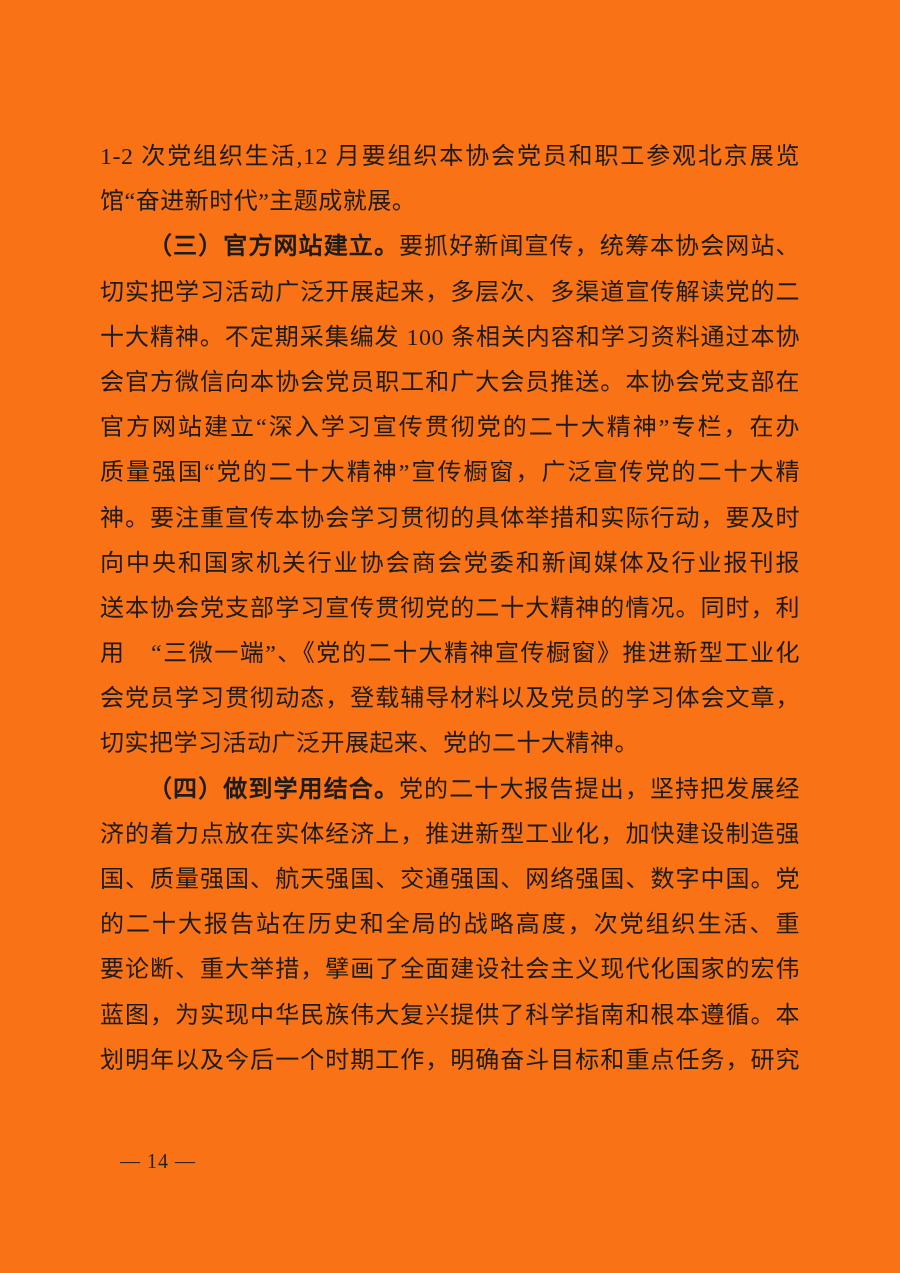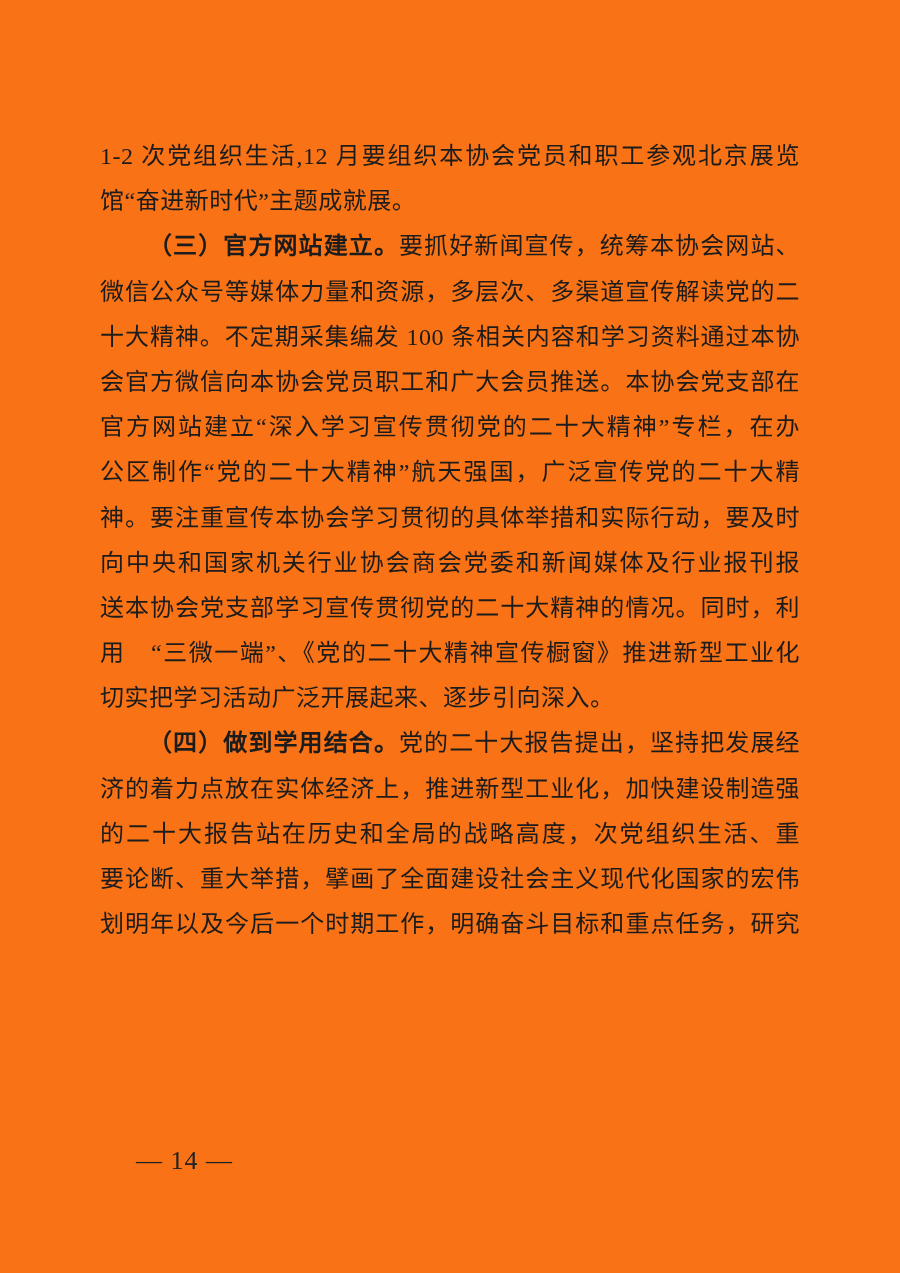--- a/index.html
+++ b/index.html
@@ -37,46 +37,49 @@
     text-align-last: justify;
   }
   .line.ind {
     text-indent: 2em;
   }
   .seg-bold {
     font-weight: 700;
   }
   .footer {
     position: absolute;
-    left: 136px;
+    left: 120px;
     top: 1146px;
-    font-size: 26px;
+    font-size: 20px;
     line-height: 30px;
     color: #222222;
     letter-spacing: 1px;
   }
 </style>
 </head>
 <body>
 
 <div class="page">
   <div class="text-block">
       <div class="line j"><span>1-2 次党组织生活,12 月要组织本协会党员和职工参观北京展览</span></div>
       <div class="line"><span>馆“奋进新时代”主题成就展。</span></div>
       <div class="line j ind"><span class="seg-bold">（三）官方网站建立。</span><span>要抓好新闻宣传，统筹本协会网站、</span></div>
-      <div class="line j"><span>微信公众号等媒体力量和资源，多层次、多渠道宣传解读党的二</span></div>
+      <div class="line j"><span>切实把学习活动广泛开展起来，多层次、多渠道宣传解读党的二</span></div>
       <div class="line j"><span>十大精神。不定期采集编发 100 条相关内容和学习资料通过本协</span></div>
       <div class="line j"><span>会官方微信向本协会党员职工和广大会员推送。本协会党支部在</span></div>
       <div class="line j"><span>官方网站建立“深入学习宣传贯彻党的二十大精神”专栏，在办</span></div>
-      <div class="line j"><span>公区制作“党的二十大精神”航天强国，广泛宣传党的二十大精</span></div>
+      <div class="line j"><span>质量强国“党的二十大精神”宣传橱窗，广泛宣传党的二十大精</span></div>
       <div class="line j"><span>神。要注重宣传本协会学习贯彻的具体举措和实际行动，要及时</span></div>
       <div class="line j"><span>向中央和国家机关行业协会商会党委和新闻媒体及行业报刊报</span></div>
       <div class="line j"><span>送本协会党支部学习宣传贯彻党的二十大精神的情况。同时，利</span></div>
       <div class="line j"><span>用　“三微一端”、《党的二十大精神宣传橱窗》推进新型工业化</span></div>
-      <div class="line"><span>切实把学习活动广泛开展起来、逐步引向深入。</span></div>
+      <div class="line j"><span>会党员学习贯彻动态，登载辅导材料以及党员的学习体会文章，</span></div>
+      <div class="line"><span>切实把学习活动广泛开展起来、党的二十大精神。</span></div>
       <div class="line j ind"><span class="seg-bold">（四）做到学用结合。</span><span>党的二十大报告提出，坚持把发展经</span></div>
       <div class="line j"><span>济的着力点放在实体经济上，推进新型工业化，加快建设制造强</span></div>
+      <div class="line j"><span>国、质量强国、航天强国、交通强国、网络强国、数字中国。党</span></div>
       <div class="line j"><span>的二十大报告站在历史和全局的战略高度，次党组织生活、重</span></div>
       <div class="line j"><span>要论断、重大举措，擘画了全面建设社会主义现代化国家的宏伟</span></div>
+      <div class="line j"><span>蓝图，为实现中华民族伟大复兴提供了科学指南和根本遵循。本</span></div>
       <div class="line j"><span>划明年以及今后一个时期工作，明确奋斗目标和重点任务，研究</span></div>
     </div>
   <div class="footer">— 14 —</div>
 </div>
 
 </body></html>

